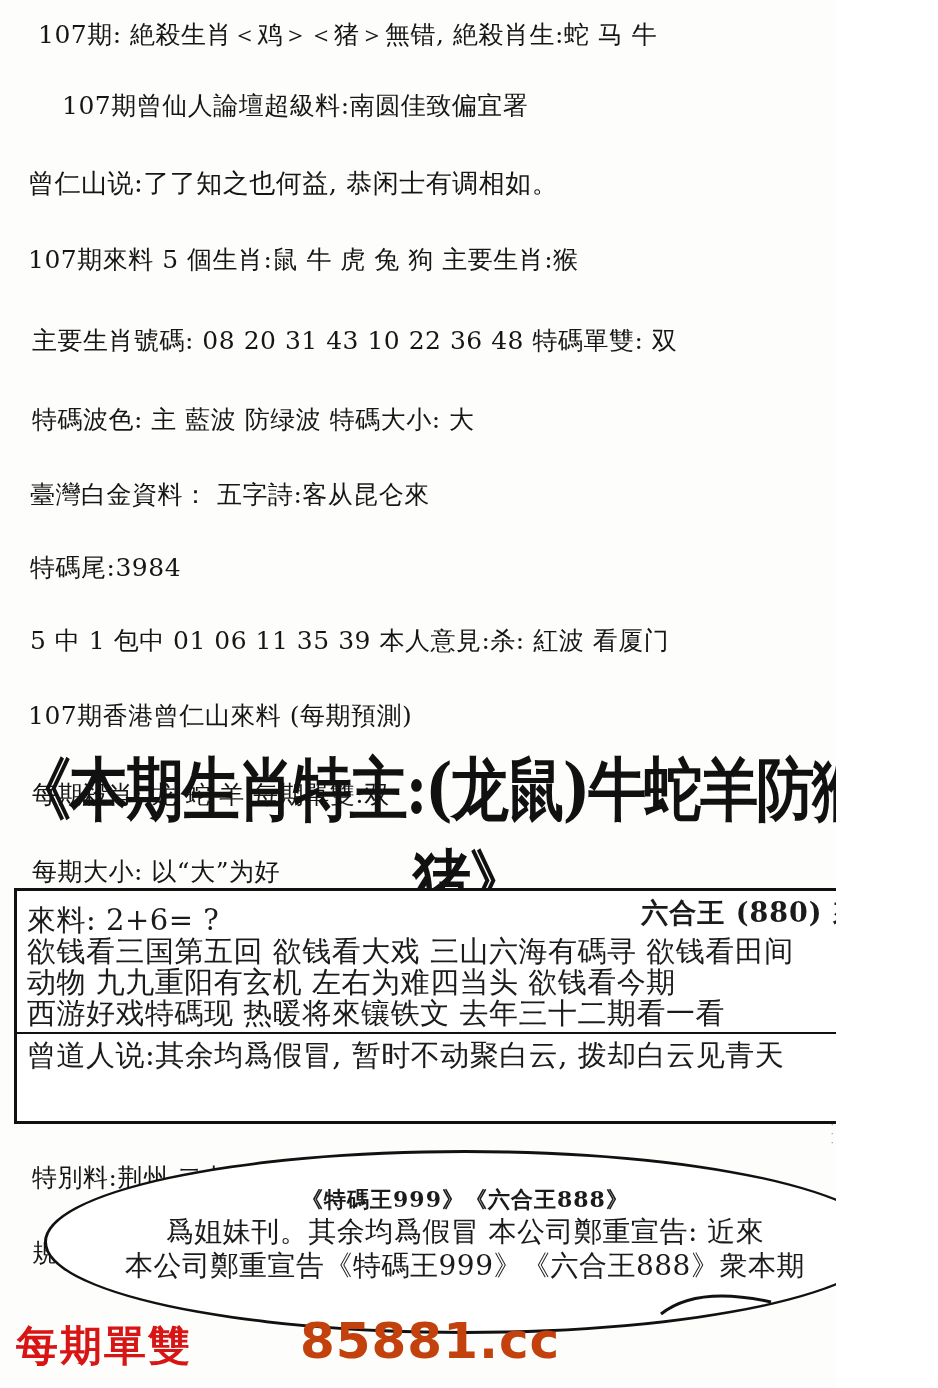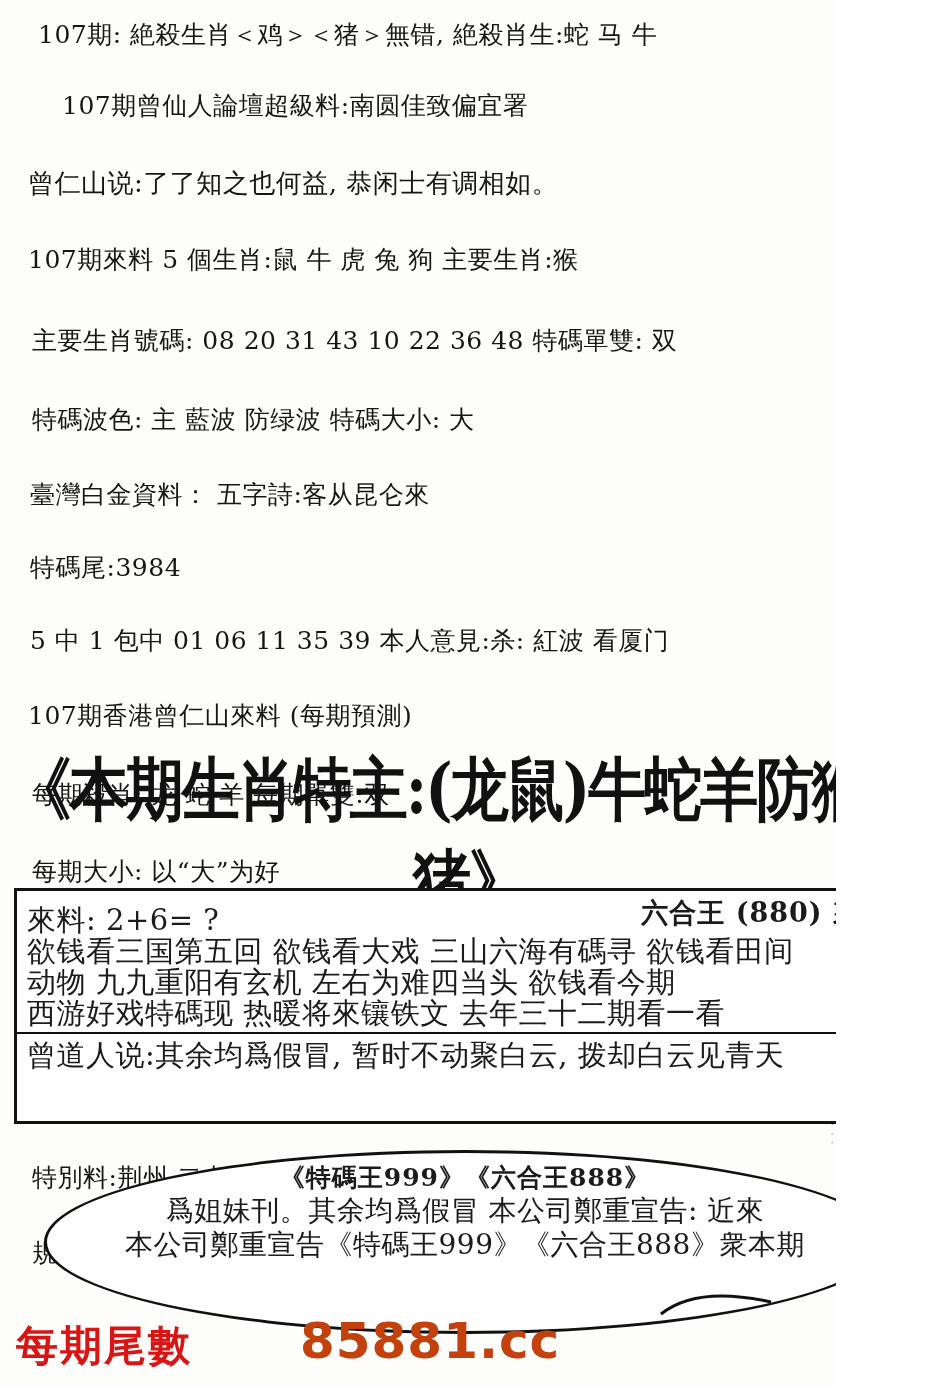--- a/index.html
+++ b/index.html
@@ -92,23 +92,24 @@
     border: 3px solid #111;
     border-radius: 50% / 50%;
     background: #fff;
   }
   .oval-inner {
     padding-top: 8px;
     text-align: center;
     font-family: "DejaVu Serif", serif;
   }
   .oval-title {
-    font-size: 25px;
+    font-size: 22px;
     font-weight: bold;
     letter-spacing: 1px;
+    margin-top: 24px;
   }
   .oval-line {
     font-size: 28px;
     line-height: 34px;
     letter-spacing: 0.5px;
     white-space: nowrap;
   }
 
   
   .footer {
@@ -200,17 +201,17 @@
       <div class="oval-line">爲姐妹刊。其余均爲假冒 本公司鄭重宣告: 近來</div>
       <div class="oval-line">本公司鄭重宣告《特碼王999》《六合王888》衆本期</div>
     </div>
   </div>
 
   <svg class="scribble" viewBox="0 0 120 40">
     <path d="M5 30 C 30 10, 70 8, 115 18" stroke="#111" stroke-width="3" fill="none"></path>
   </svg>
 
   <div class="footer">
-    <div class="footer-cn">每期尾數</div>
+    <div class="footer-cn">每期單雙</div>
     <div class="footer-url">85881.cc</div>
   </div>
 
 </div>
 
 </body></html>

